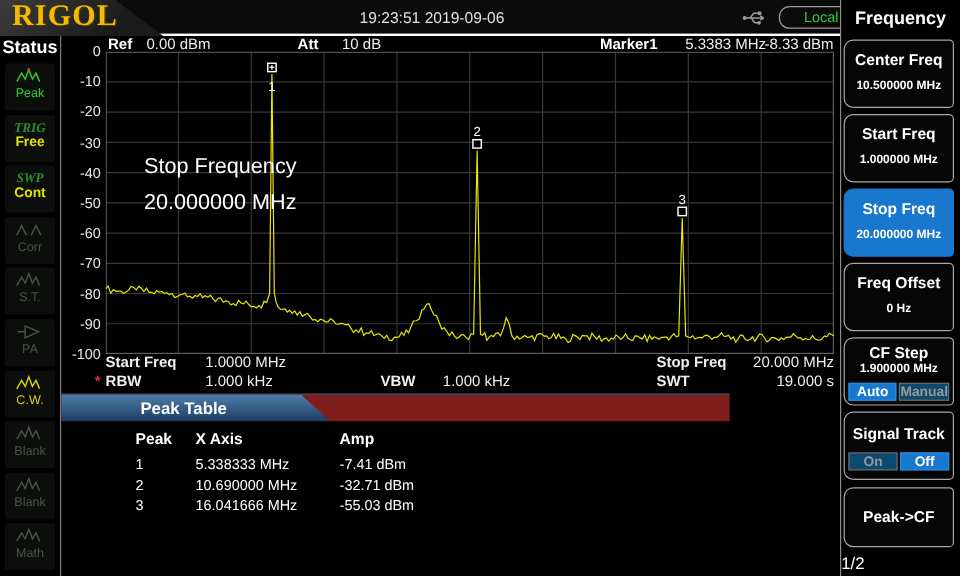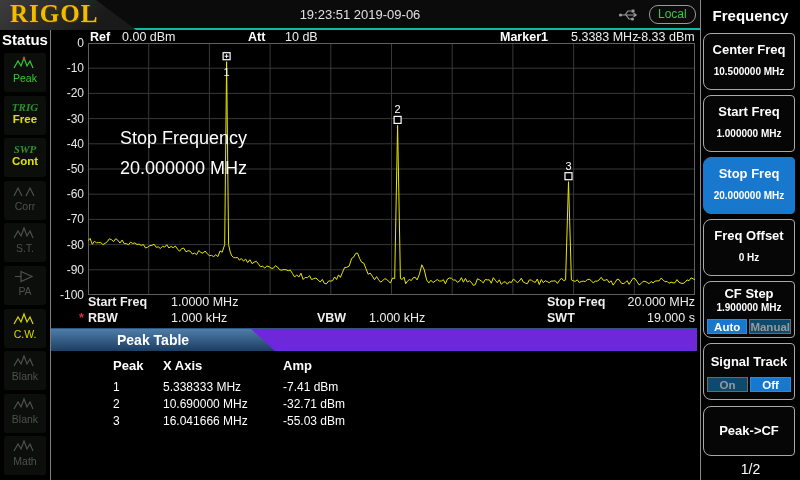--- a/index.html
+++ b/index.html
@@ -1,31 +1,31 @@
 <!DOCTYPE html>
 <html><head>
 <meta charset="utf-8">
 <style>
   html,body{margin:0;padding:0;background:#000;}
   #screen{position:relative;width:800px;height:480px;background:#000;overflow:hidden;
           font-family:"Liberation Sans","DejaVu Sans",sans-serif;color:#fff;}
   
   #topbar{position:absolute;left:0;top:0;width:800px;height:30px;background:#0b0b0b;
-          border-bottom:2px solid #14b8a6;box-sizing:border-box;}
+          border-bottom:2px solid #ffffff;box-sizing:border-box;}
   #logo-patch{position:absolute;left:0;top:0;width:140px;height:30px;
           background:linear-gradient(135deg,#3d3d3d 0%,#1a1a1a 70%);
           clip-path:polygon(0 0,96px 0,136px 30px,0 30px);}
   #logo{position:absolute;left:10px;top:0;font-family:"Liberation Serif","DejaVu Serif",serif;
         font-weight:bold;font-size:25px;letter-spacing:1px;color:#f2ba00;
         text-shadow:1px 1px 0 #4a3700;}
   #timestamp{position:absolute;left:270px;top:7px;width:180px;text-align:center;
         font-size:13px;color:#e0e0e0;}
   #usb{position:absolute;left:618px;top:7px;}
   #local{position:absolute;left:649px;top:5px;display:inline-block;border:1px solid #9a9a9a;
-        border-radius:9px;color:#2ecc40;font-size:12px;padding:0 8px;height:17px;line-height:17px;}
+        border-radius:9px;color:#2ecc40;font-size:12px;padding:0 20px;height:17px;line-height:17px;}
   
   #status-title{position:absolute;left:1px;top:31px;width:48px;text-align:center;
         font-weight:bold;font-size:15px;color:#fff;}
   .tile{position:absolute;left:4px;width:42px;height:39px;background:#0b0e0b;
         border-radius:2px;text-align:center;}
   .t-ic{margin-top:3px;height:17px;}
   .t-lb{font-size:10.5px;line-height:11px;}
   .t-top{font-family:"Liberation Serif","DejaVu Serif",serif;font-style:italic;font-weight:bold;
         font-size:11px;color:#2f8f2f;margin-top:5px;}
   .t-bot{font-weight:bold;font-size:11.5px;color:#e0e000;}
@@ -37,21 +37,21 @@
   #plot{position:absolute;left:88px;top:43px;}
   .ytick{position:absolute;left:36px;width:48px;text-align:right;font-size:12px;
         color:#e8e8e8;height:14px;line-height:14px;}
   #overlay{position:absolute;left:120px;top:128px;font-size:18px;color:#fff;z-index:5;}
   #overlay div{margin-bottom:9px;}
   
   .ftr{position:absolute;font-size:12.5px;height:14px;line-height:14px;color:#eee;}
   .star{color:#e03030;font-weight:bold;}
   .ral{text-align:right;width:85px;}
   
-  #banner{position:absolute;left:51px;top:328px;width:646px;height:23px;background:#6d28d9;
+  #banner{position:absolute;left:51px;top:328px;width:557px;height:23px;background:#7f1d1d;
         border-top:1px solid #2e567e;box-sizing:border-box;}
   #banner-hl{position:absolute;left:0;top:0;height:100%;width:224px;
         background:linear-gradient(180deg,#4e7da8,#1c3e63);
         clip-path:polygon(0 0,200px 0,224px 100%,0 100%);}
   #banner-title{position:absolute;left:66px;top:0;height:23px;line-height:23px;
         font-weight:bold;font-size:14px;color:#fff;}
   .pcell{position:absolute;font-size:12px;color:#fff;height:14px;line-height:14px;}
   .phead{font-weight:bold;font-size:13px;}
   
   #menu{position:absolute;left:700px;top:0;width:104px;height:480px;background:#000;
@@ -61,21 +61,21 @@
   .mbtn{position:absolute;left:2px;width:92px;background:#060606;border:1px solid #a8a8a8;
         border-radius:8px 4px 4px 8px;box-sizing:border-box;}
   .mbtn.active{background:#1878cd;border-color:#1878cd;}
   .mlabel{position:absolute;left:0;width:100%;text-align:center;font-weight:bold;font-size:13px;}
   .mvalue{position:absolute;left:0;width:100%;text-align:center;font-weight:bold;font-size:10px;}
   .tg{position:absolute;left:3px;right:3px;display:flex;gap:2px;}
   .tg span{flex:1;text-align:center;font-size:11.5px;height:15px;line-height:15px;
         box-sizing:border-box;}
   .tg .sel{background:#1878cd;color:#fff;font-weight:bold;border:1px solid #2a8ade;}
   .tg .uns{background:#0c4a6e;color:#999;border:1px solid #6a6a6a;font-weight:bold;}
-  #menu-page{position:absolute;left:0;top:461px;width:99px;text-align:center;font-size:14px;}
+  #menu-page{position:absolute;left:0;top:461px;width:99px;text-align:left;font-size:14px;}
 </style>
 </head>
 <body>
 
 <div id="screen">
 
   <div id="topbar">
     <div id="logo-patch"></div>
     <div id="logo">RIGOL</div>
     <div id="timestamp">19:23:51 2019-09-06</div>

